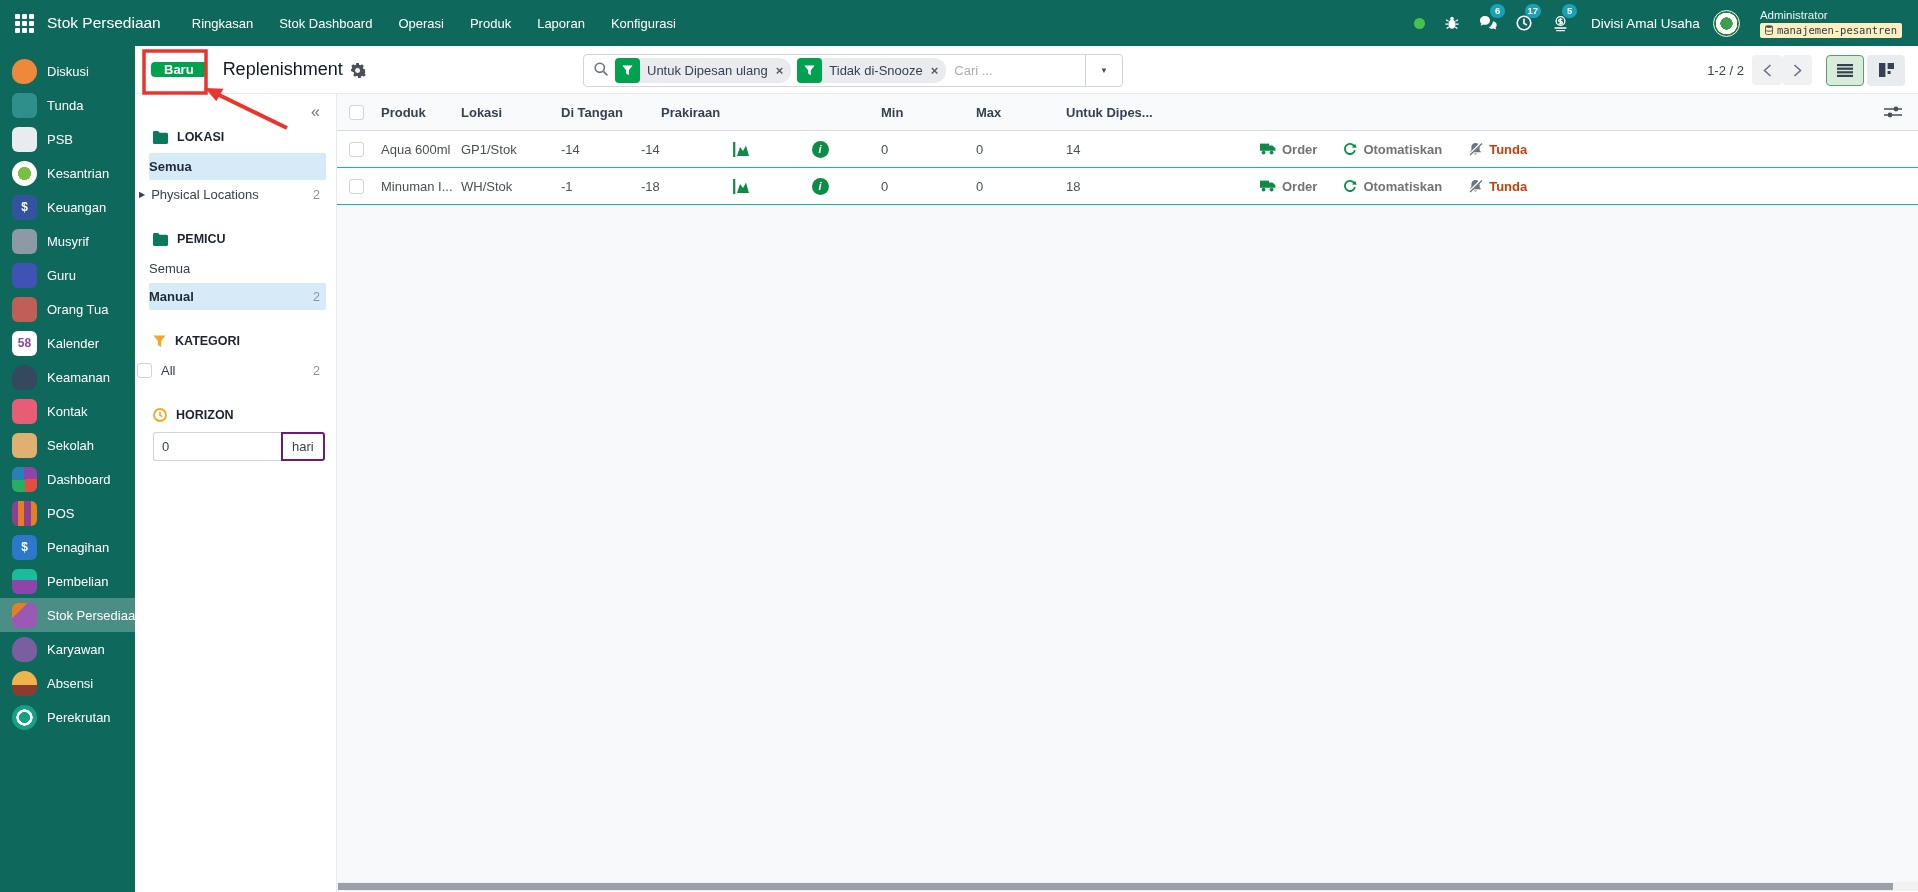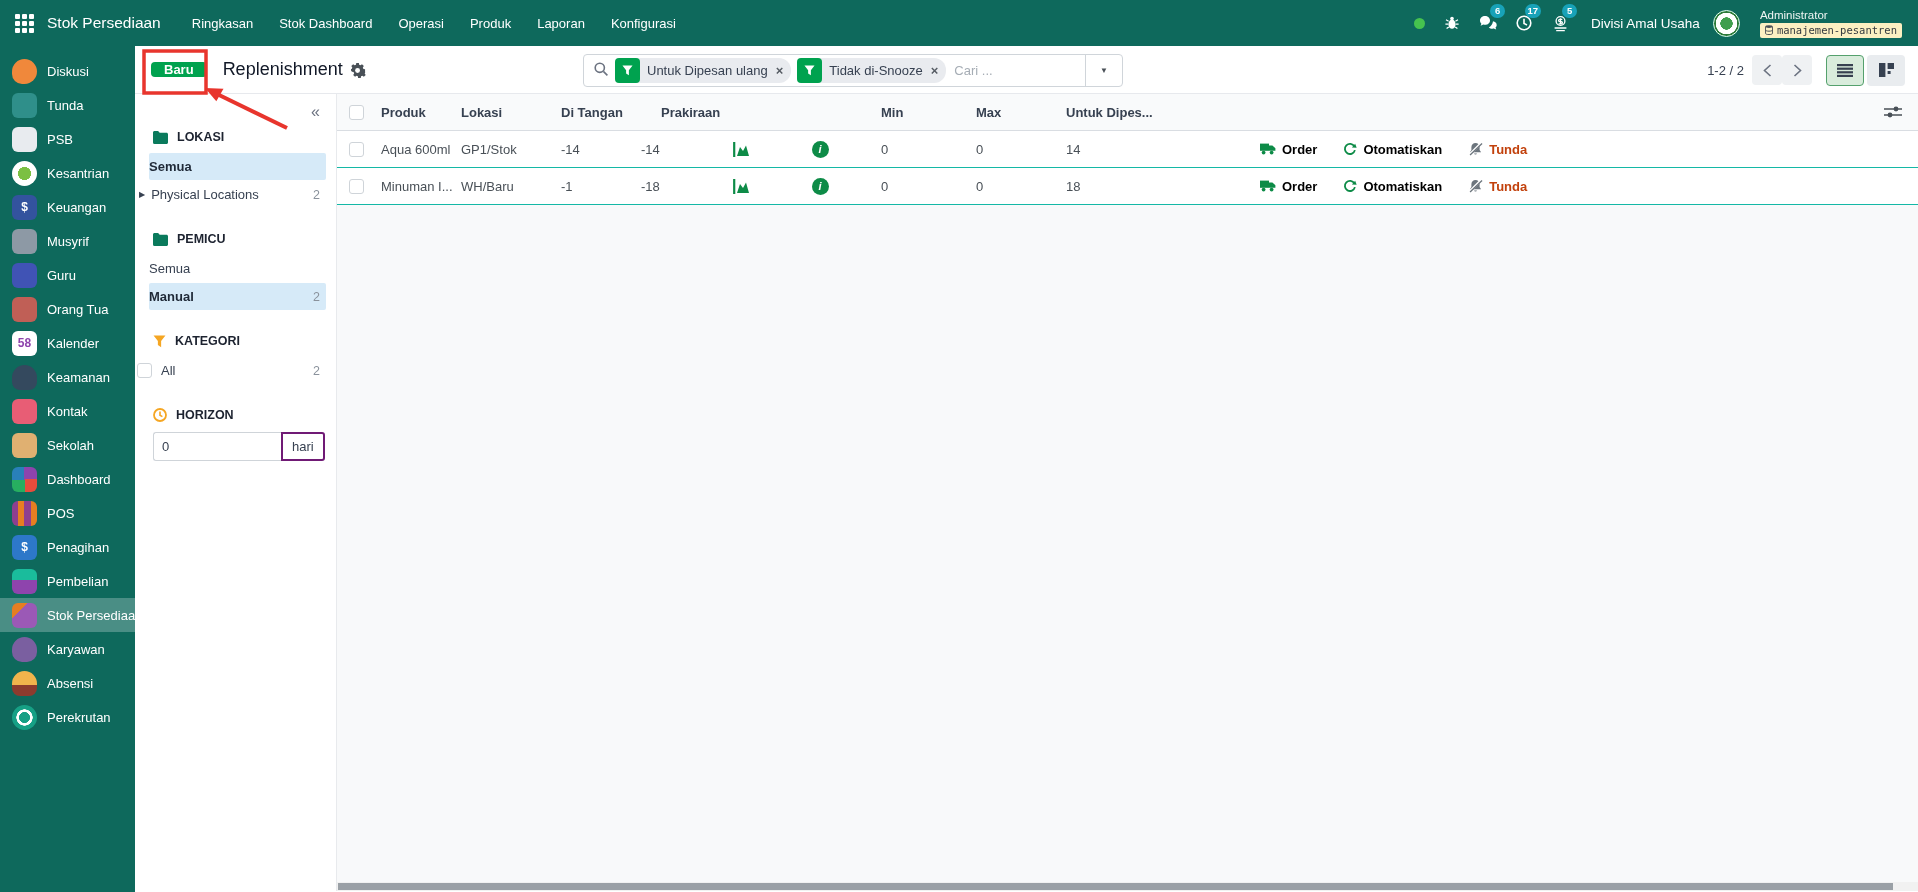--- a/index.html
+++ b/index.html
@@ -88,21 +88,21 @@
   .thead { background:#f9fafb; border-bottom:1px solid #d9dde2; font-weight:700; color:#374151; font-size:13px; position:relative; }
   .tdata { background:#fff; border-bottom:1px solid #14b8a6; font-size:13px; color:#495057; }
   .cell { white-space:nowrap; padding:0 6px; }
   .num { }
   .c-cb { display:flex; justify-content:center; }
   .row-check { width:15px; height:15px; border:1px solid #cfd4d9; border-radius:3px; background:#fff; cursor:pointer; }
   .c-center { display:flex; justify-content:center; align-items:center; }
   .h-prakiraan { padding-left:26px; }
   .info-dot { width:17px; height:17px; border-radius:50%; background:#0d8b47; color:#fff; font-size:11px; font-weight:700; font-style:italic; display:flex; align-items:center; justify-content:center; cursor:pointer; }
   .c-actions { display:flex; align-items:center; gap:26px; padding-left:100px; }
-  .row-btn { display:flex; align-items:center; gap:6px; font-size:13px; font-weight:700; color:#000000; cursor:pointer; white-space:nowrap; }
+  .row-btn { display:flex; align-items:center; gap:6px; font-size:13px; font-weight:700; color:#737373; cursor:pointer; white-space:nowrap; }
   .row-btn.muted { color:#c2410c; }
   .optcols-btn { position:absolute; right:16px; top:11px; cursor:pointer; }
   .hscroll { position:absolute; left:0; right:0; bottom:0; height:9px; background:#f1f1f1; }
   .hthumb { position:absolute; left:1px; top:1px; height:7px; width:calc(100% - 26px); background:#9aa0a6; cursor:pointer; }
 
   
   .annotation { position:fixed; left:135px; top:46px; width:230px; height:105px; z-index:40; pointer-events:none; }
 </style>
 </head>
 <body>
@@ -487,21 +487,21 @@
             <span>Tunda</span>
           </span>
         </div>
       </div>
 
       <div class="trow tdata">
         <div class="c-cb">
             <span class="row-check"></span>
           </div>
         <div class="cell">Minuman I...</div>
-        <div class="cell">WH/Baru</div>
+        <div class="cell">WH/Stok</div>
         <div class="cell num">-1</div>
         <div class="cell num">-18</div>
         <div class="c-center">
           <svg width="19" height="15" viewBox="0 0 19 15">
               <path d="M1.2 0v15" stroke="#0d8b47" stroke-width="2.2"></path>
               <path fill="#0d8b47" d="M4 14 7 5l3 4 3-5.5 3 10.5z"></path>
             </svg>
         </div>
         <div class="c-center">
             <span class="info-dot">i</span>

